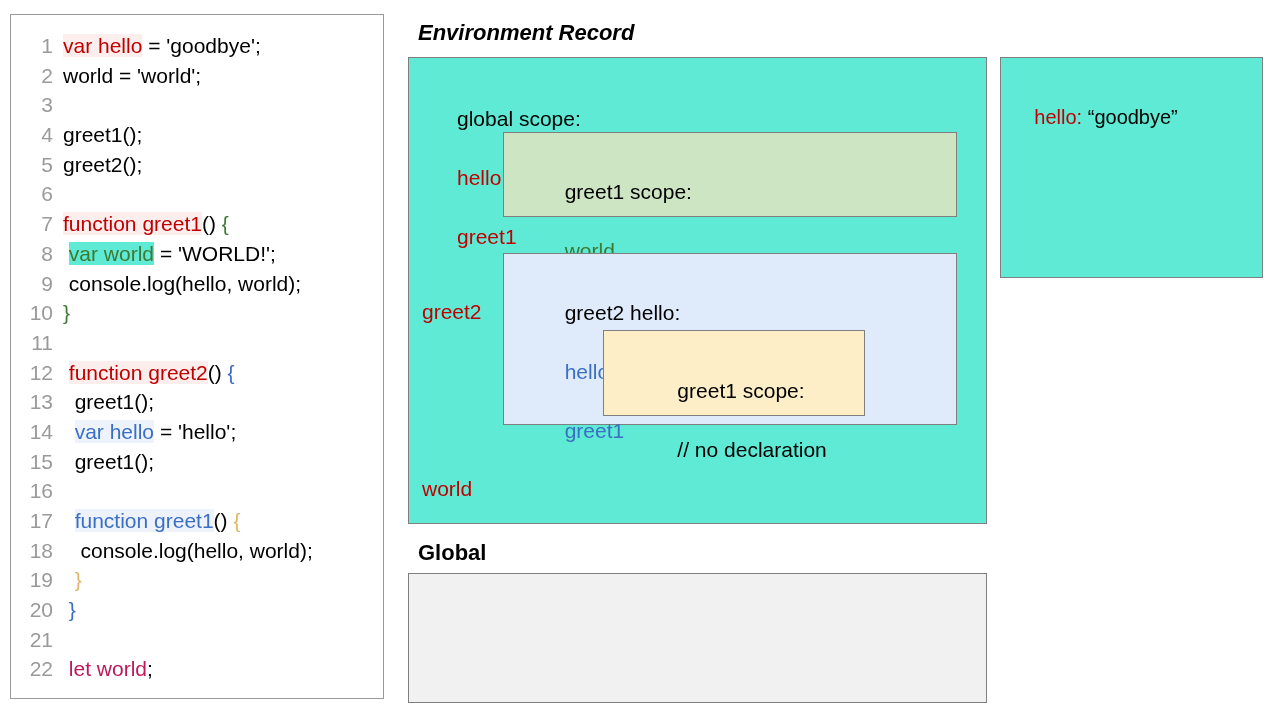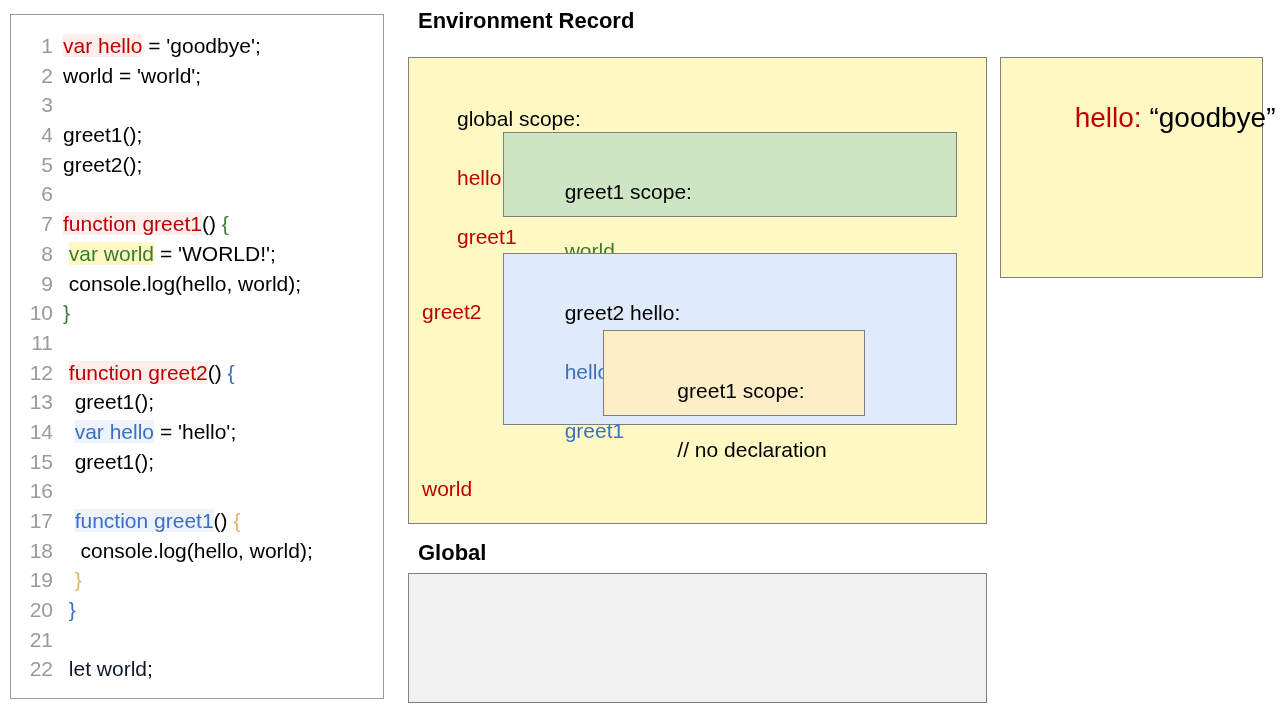--- a/index.html
+++ b/index.html
@@ -30,43 +30,43 @@
   }
   .code-line { display: block; height: 29.7px; }
   .ln {
     display: inline-block;
     width: 42px;
     text-align: right;
     color: #9a9a9a;
     margin-right: 10px;
   }
   .tok-red    { color: #c00000; background: #fdeeee; }
-  .tok-red-p  { color: #0f172a; }
-  .tok-green  { color: #3d7a34; background: #fef9c3; }
+  .tok-red-p  { color: #be185d; }
+  .tok-green  { color: #3d7a34; background: #5eead4; }
   .tok-green-p{ color: #3d7a34; }
   .tok-blue   { color: #3b6fc4; background: #eef3fb; }
   .tok-blue-p { color: #3b6fc4; }
   .tok-tan    { color: #e0b76a; }
   .tok-black  { color: #000000; }
 
   
   .heading {
     position: absolute;
     font-size: 22px;
     font-weight: bold;
     color: #000000;
     white-space: nowrap;
   }
-  #env-heading    { left: 418px; top: 8px; }
+  #env-heading    { left: 418px; top: 20px; font-style: italic; }
   #global-heading { left: 1012px; top: 20px; }
   #console-heading{ left: 418px; top: 540px; }
 
   
   .box { position: absolute; border: 1px solid #7f7f7f; }
-  .box-pink   { background: #fef9c3; }
+  .box-pink   { background: #5eead4; }
   .box-green  { background: #cee5c3; }
   .box-blue   { background: #dfeafa; }
   .box-yellow { background: #fdeec7; }
   .box-gray   { background: #f1f1f1; }
 
   #env-record     { left: 408px; top: 57px;  width: 579px; height: 467px; }
   #global-context { left: 1000px; top: 57px; width: 263px; height: 221px; }
   #greet1-scope   { left: 94px;  top: 74px;  width: 454px; height: 85px; }
   #greet2-scope   { left: 94px;  top: 195px; width: 454px; height: 172px; }
   #greet1-inner   { left: 99px;  top: 76px;  width: 262px; height: 86px; }
@@ -83,21 +83,21 @@
   .v-red   { color: #c00000; }
   .v-green { color: #3d7a34; }
   .v-blue  { color: #3b6fc4; }
 
   #global-scope-label { left: 13px;  top: 16px; }
   #env-outer-greet2   { left: 13px;  top: 239px; }
   #env-outer-world    { left: 13px;  top: 416px; }
   #greet1-scope-text  { left: 14px;  top: 14px; }
   #greet2-scope-text  { left: 14px;  top: 14px; }
   #greet1-inner-text  { left: 15px;  top: 15px; }
-  #global-ctx-text    { left: 27px;  top: 15px; font-size: 28px; }
+  #global-ctx-text    { left: 0;  top: 15px; font-size: 20px; }
 </style>
 </head>
 <body>
 
 <div id="root">
 
   <div class="code-panel">
     <div class="code-lines" id="code-lines"><span class="code-line"><span class="ln">1</span><span class="tok-red">var hello</span><span class="tok-black"> = 'goodbye';</span></span><span class="code-line"><span class="ln">2</span><span class="tok-black">world = 'world';</span></span><span class="code-line"><span class="ln">3</span><span class="tok-black"></span></span><span class="code-line"><span class="ln">4</span><span class="tok-black">greet1();</span></span><span class="code-line"><span class="ln">5</span><span class="tok-black">greet2();</span></span><span class="code-line"><span class="ln">6</span><span class="tok-black"></span></span><span class="code-line"><span class="ln">7</span><span class="tok-red">function greet1</span><span class="tok-black">()</span><span class="tok-green-p"> {</span></span><span class="code-line"><span class="ln">8</span><span class="tok-black"> </span><span class="tok-green">var world</span><span class="tok-black"> = 'WORLD!';</span></span><span class="code-line"><span class="ln">9</span><span class="tok-black"> console.log(hello, world);</span></span><span class="code-line"><span class="ln">10</span><span class="tok-green-p">}</span></span><span class="code-line"><span class="ln">11</span><span class="tok-black"></span></span><span class="code-line"><span class="ln">12</span><span class="tok-black"> </span><span class="tok-red">function greet2</span><span class="tok-black">()</span><span class="tok-blue-p"> {</span></span><span class="code-line"><span class="ln">13</span><span class="tok-black">  greet1();</span></span><span class="code-line"><span class="ln">14</span><span class="tok-black">  </span><span class="tok-blue">var hello</span><span class="tok-black"> = 'hello';</span></span><span class="code-line"><span class="ln">15</span><span class="tok-black">  greet1();</span></span><span class="code-line"><span class="ln">16</span><span class="tok-black"></span></span><span class="code-line"><span class="ln">17</span><span class="tok-black">  </span><span class="tok-blue">function greet1</span><span class="tok-black">()</span><span class="tok-tan"> {</span></span><span class="code-line"><span class="ln">18</span><span class="tok-black">   console.log(hello, world);</span></span><span class="code-line"><span class="ln">19</span><span class="tok-tan">  }</span></span><span class="code-line"><span class="ln">20</span><span class="tok-blue-p"> }</span></span><span class="code-line"><span class="ln">21</span><span class="tok-black"></span></span><span class="code-line"><span class="ln">22</span><span class="tok-red-p"> let world</span><span class="tok-black">;</span></span></div>
   </div>
 

